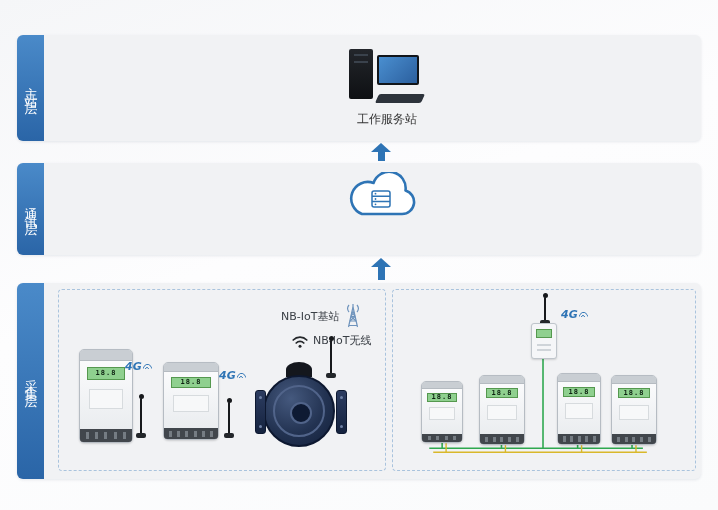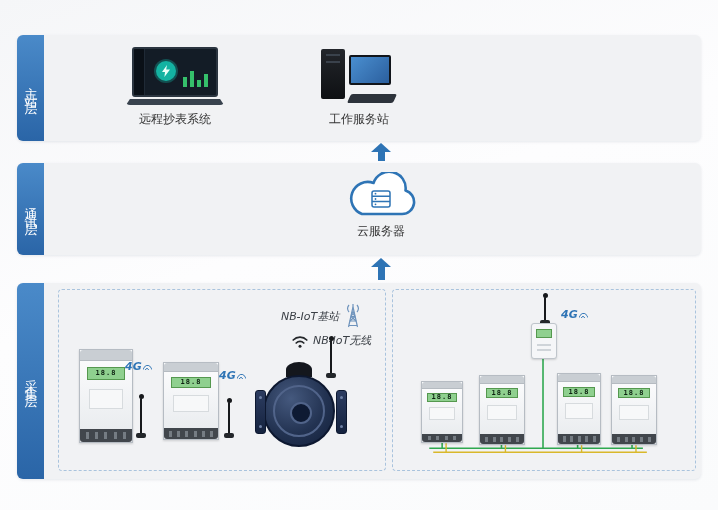--- a/index.html
+++ b/index.html
@@ -67,35 +67,35 @@
   .scheme-box { position: absolute; border: 1.5px dashed #a9c3dd; border-radius: 4px; }
   #box-wireless { left: 41px; top: 6px; width: 328px; height: 182px; }
   #box-wired    { left: 375px; top: 6px; width: 304px; height: 182px; }
   .scheme-title {
     position: absolute; top: -3px; left: 50%; transform: translateX(-50%);
     background: #fff; border: 1px solid #8fb4dd; border-radius: 12px;
     padding: 2px 12px; font-size: 12px; font-weight: bold; color: #2e74b5;
     white-space: nowrap; z-index: 3;
   }
   .icon-row { position: absolute; display: flex; align-items: center; gap: 4px; }
-  .small-label { font-size: 11px; color: #3a3f45; white-space: nowrap; font-style: italic; }
-  
-  .meter { position: absolute; background: linear-gradient(#fdfdfe,#e7eaed); border: 1px solid #b6bcc3; border-radius: 0; box-shadow: 0 1px 2px rgba(0,0,0,.15); }
+  .small-label { font-size: 11px; color: #3a3f45; white-space: nowrap; }
+  
+  .meter { position: absolute; background: linear-gradient(#fdfdfe,#e7eaed); border: 1px solid #b6bcc3; border-radius: 5px; box-shadow: 0 1px 2px rgba(0,0,0,.15); }
   .m-head { position: absolute; top: 0; left: 0; right: 0; height: 12%; background: #c9ced3; border-bottom: 1px solid #b5bbc1; border-radius: 3px 3px 0 0; }
   .m-screen { position: absolute; top: 18%; left: 13%; right: 13%; height: 15%; background: #8fd08f; border: 1px solid #55984f; color: #0c2010; font: 700 7px "DejaVu Sans Mono", monospace; display: flex; align-items: center; justify-content: center; letter-spacing: 1px; }
   .m-mid { position: absolute; top: 42%; left: 17%; right: 17%; height: 22%; background: #f7f8f9; border: 1px solid #d7dbde; }
   .m-term { position: absolute; bottom: 0; left: 0; right: 0; height: 14%; background: #41464c; border-radius: 0 0 3px 3px; display: flex; justify-content: space-evenly; align-items: center; }
   .m-term i { width: 3px; height: 55%; background: #757c83; }
   
   .antenna { position: absolute; width: 12px; }
   .antenna .rod  { position: absolute; left: 5px; top: 2px; bottom: 4px; width: 2px; background: #17191c; border-radius: 1px; }
   .antenna .tip  { position: absolute; left: 3.5px; top: -2px; width: 5px; height: 5px; border-radius: 50%; background: #17191c; }
   .antenna .base { position: absolute; left: 1px; bottom: 0; width: 10px; height: 5px; background: #23262a; border-radius: 2px; }
   
-  .badge4g { position: absolute; display: flex; align-items: flex-end; font: italic 700 11px "DejaVu Sans", sans-serif; color: #2e74b5; z-index: 2; }
+  .badge4g { position: absolute; display: flex; align-items: center; font: italic 700 11px "DejaVu Sans", sans-serif; color: #2e74b5; z-index: 2; }
   .b-arcs { position: relative; width: 11px; height: 11px; margin-left: 2px; }
   .b-arcs i { position: absolute; border: 1.5px solid #2e74b5; border-bottom-color: transparent; border-left-color: transparent; border-radius: 50%; transform: rotate(-45deg); }
   .b-arcs .a1 { left: 1px; bottom: 1px; width: 4px; height: 4px; }
   .b-arcs .a2 { left: -1px; bottom: -1px; width: 9px; height: 9px; }
   
   .wm { position: absolute; }
   .wm-dome { position: absolute; background: #14171d; border-radius: 50% 50% 0 0; }
   .wm-body { position: absolute; border-radius: 50%; background: radial-gradient(circle at 38% 32%, #45597e 0%, #233352 55%, #121f3a 100%); border: 2px solid #0d1830; }
   .wm-body::after  { content: ""; position: absolute; inset: 8px; border-radius: 50%; border: 2px solid #51648a; }
   .wm-body::before { content: ""; position: absolute; left: 50%; top: 50%; width: 18px; height: 18px; margin: -9px 0 0 -9px; border-radius: 50%; background: #0e1a33; border: 2px solid #51648a; z-index: 1; }
@@ -111,42 +111,22 @@
 </head>
 <body>
 
 <div class="canvas">
 
   <section class="layer" id="layer-main">
     <div class="layer-tab">
       <span class="tab-text">主站层</span>
     </div>
 
-    <figure class="item" style="left:100px;top:12px;width:116px">
-      <div class="laptop">
-        <div class="lap-screen">
-          <div class="lap-side"></div>
-          <div class="lap-logo">
-            <svg width="8" height="12" viewBox="0 0 8 12">
-                <polygon points="5,0 0,7 3,7 2.4,12 8,4.6 4.2,4.6" fill="#eafff8"></polygon>
-              </svg>
-          </div>
-          <div class="lap-bars">
-              <i></i>
-              <i></i>
-              <i></i>
-              <i></i>
-            </div>
-        </div>
-        <div class="lap-base"></div>
-      </div>
-      <figcaption>远程抄表系统</figcaption>
-    </figure>
-
-    <figure class="item" style="left:292px;top:12px;width:100px">
+
+    <figure class="item" style="left:320px;top:12px;width:100px">
       <div class="ws">
         <div class="ws-tower">
             <i></i>
             <i></i>
           </div>
         <div class="ws-mon">
             <div class="ws-scr"></div>
           </div>
         <div class="ws-kb"></div>
       </div>
@@ -171,21 +151,20 @@
           <rect x="27" y="19" width="18" height="16" rx="2"></rect>
           <path d="M27 24.3 h18 M27 29.6 h18"></path>
         </g>
         <g fill="#2e74b5">
           <circle cx="30.5" cy="21.7" r="0.9"></circle>
             <circle cx="30.5" cy="27" r="0.9"></circle>
             <circle cx="30.5" cy="32.3" r="0.9"></circle>
         </g>
       </svg>
     </div>
-    <div class="cloud-label" style="left:314px;top:60px">云服务器</div>
   </section>
 
   <div class="up-arrow" style="left:371px;top:258px;height:22px">
     <div class="head"></div>
       <div class="stem"></div>
   </div>
 
   <section class="layer" id="layer-collect">
     <div class="layer-tab">
       <span class="tab-text">采集层</span>

